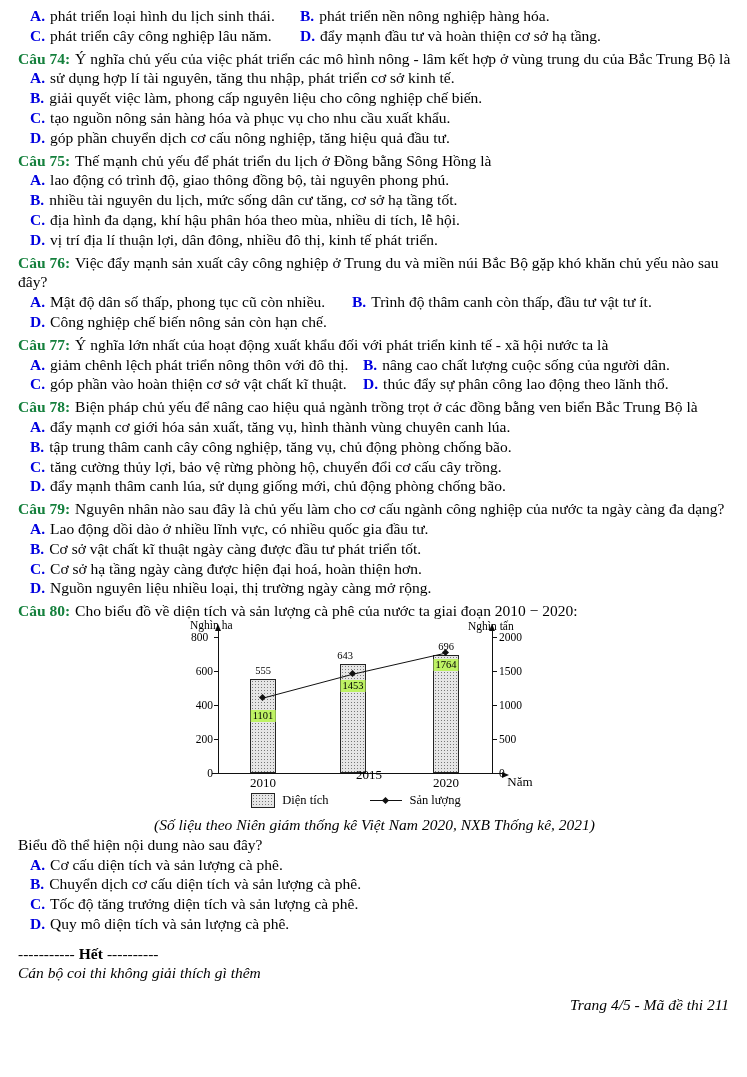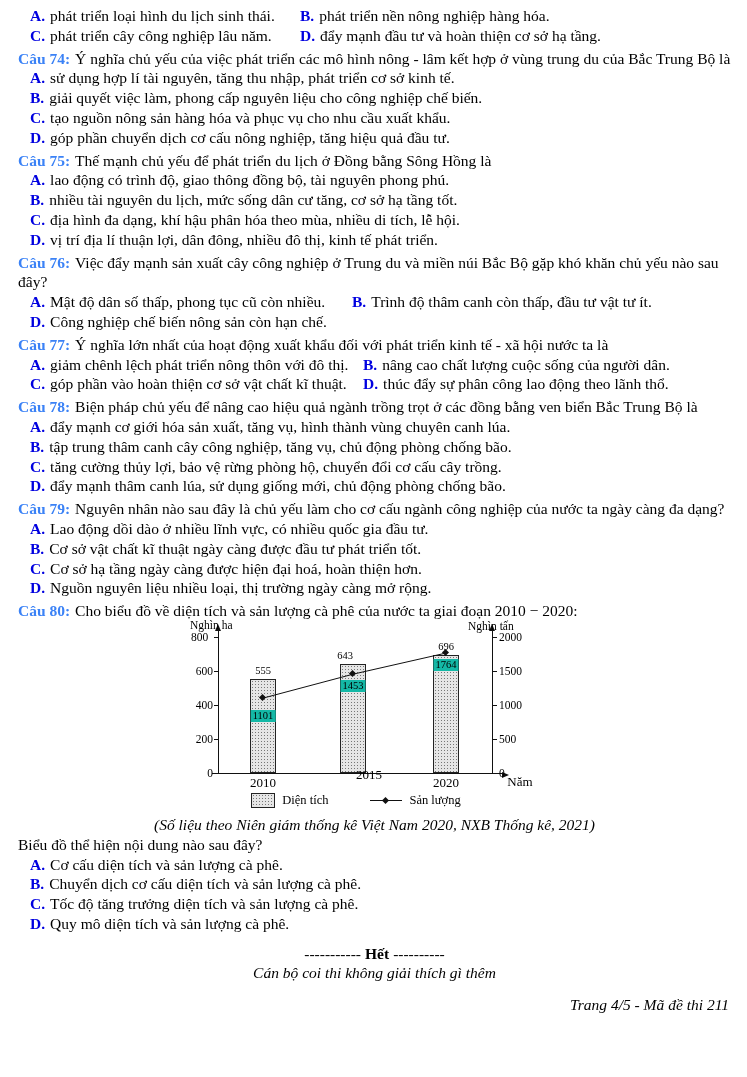--- a/index.html
+++ b/index.html
@@ -1,42 +1,42 @@
 <!DOCTYPE html>
 <html><head>
 <meta charset="utf-8">
 <style>
   html,body{margin:0;padding:0}
   body{width:747px;height:1077px;background:#fff;color:#000;overflow:hidden;
        font-family:"Liberation Serif",serif;font-size:15.5px;line-height:19.8px}
   .content{padding:6px 16px 0 18px}
   p,div{margin:0}
   .q{margin-top:3px}
-  .qlabel{color:#3b82f6;font-weight:bold;margin-right:5px}
+  .qlabel{color:#15803d;font-weight:bold;margin-right:5px}
   .letter{color:#0000E0;font-weight:bold;margin-right:5px}
   .opt{padding-left:12px}
   .optrow{padding-left:12px;display:flex}
   .col{flex:0 0 auto}
   .w270{width:270px}
   .w322{width:322px}
   .w333{width:333px}
   .bold{font-weight:bold}
-  .center{text-align:center}
+  .center{}
   
   .chart-wrap{position:relative;width:400px;height:192px;margin:-2px 0 0 177px}
   #plot{position:absolute;left:0;top:0;width:400px;height:192px}
   .vline,.hline{position:absolute;background:#111}
   .vline{width:1px}
   .hline{height:1px}
   .bar{position:absolute;width:26px;box-sizing:border-box;border:1px solid #222;
        background-color:#e6e6e6;
        background-image:radial-gradient(#777 0.7px,transparent 1px);
        background-size:3px 3px}
   .blab{position:absolute;font-size:10.5px;line-height:11px;transform:translateX(-50%)}
-  .mlab{position:absolute;font-size:10.5px;line-height:12px;background:#14b8a6;padding:0 2px;transform:translateX(-50%)}
+  .mlab{position:absolute;font-size:10.5px;line-height:12px;background:#bef264;padding:0 2px;transform:translateX(-50%)}
   .tl{position:absolute;font-size:11.5px;line-height:12px}
   .mark{position:absolute;width:5px;height:5px;background:#111;transform:rotate(45deg)}
   .axt{position:absolute;font-size:11.5px;line-height:13px}
   .xlab{position:absolute;font-size:13px;line-height:14px;transform:translateX(-50%)}
   .arru{position:absolute;width:0;height:0;border-left:3px solid transparent;border-right:3px solid transparent;border-bottom:7px solid #111}
   .arrr{position:absolute;width:0;height:0;border-top:3px solid transparent;border-bottom:3px solid transparent;border-left:7px solid #111}
   .legend{position:absolute;top:172px;left:0;width:352px;display:flex;justify-content:center;gap:42px;
           font-size:12.5px;transform:translateX(-15px)}
   .leg-item{display:inline-flex;align-items:center}
   .leg-swatch{display:inline-block;width:22px;height:13px;margin-right:7px;border:1px solid #222;

